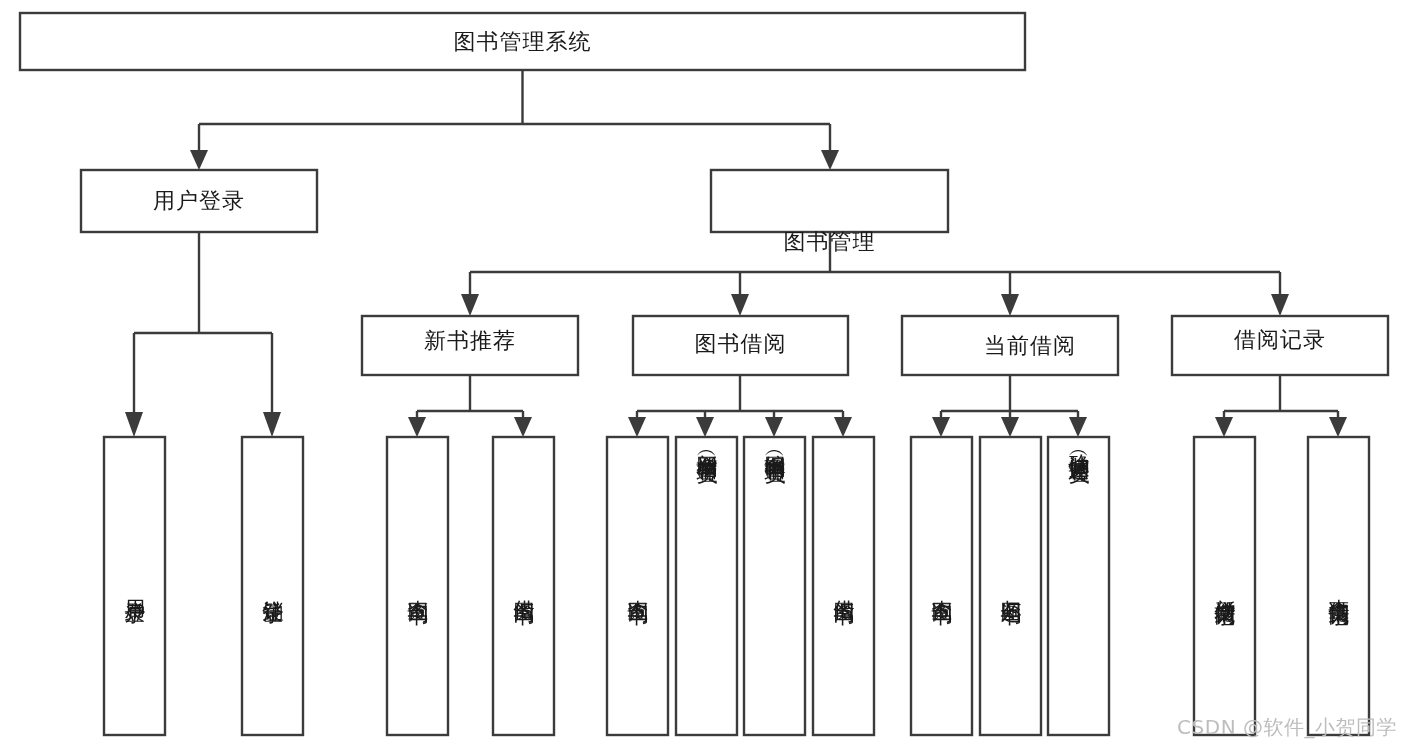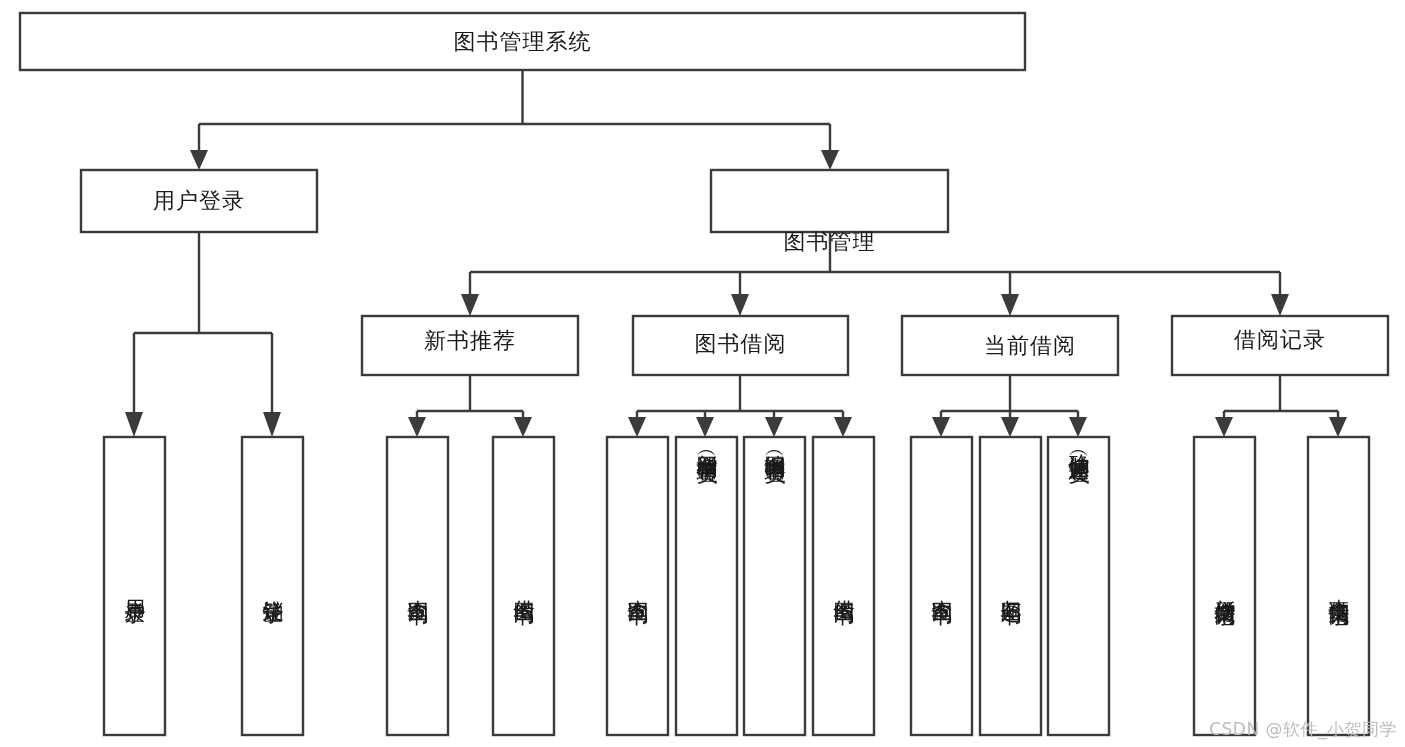--- a/index.html
+++ b/index.html
@@ -74,21 +74,21 @@
     font-size: 22px;
     color: #1a1a1a;
     letter-spacing: 1px;
     white-space: nowrap;
   }
   #watermark {
     position: absolute;
     right: 8px;
     bottom: 6px;
     font-family: "DejaVu Sans", "Liberation Sans", sans-serif;
-    font-size: 17px;
+    font-size: 20px;
     color: #bdbdbd;
     letter-spacing: 0.5px;
     white-space: nowrap;
     pointer-events: none;
   }
 </style>
 </head>
 <body>
 
 <div id="diagram-root">

